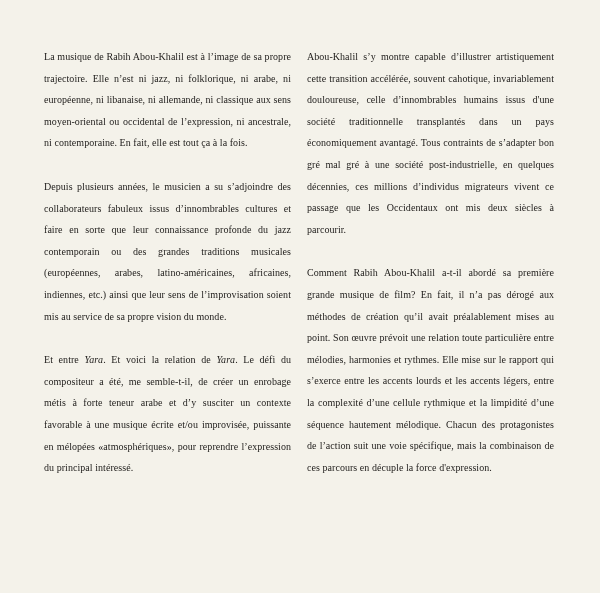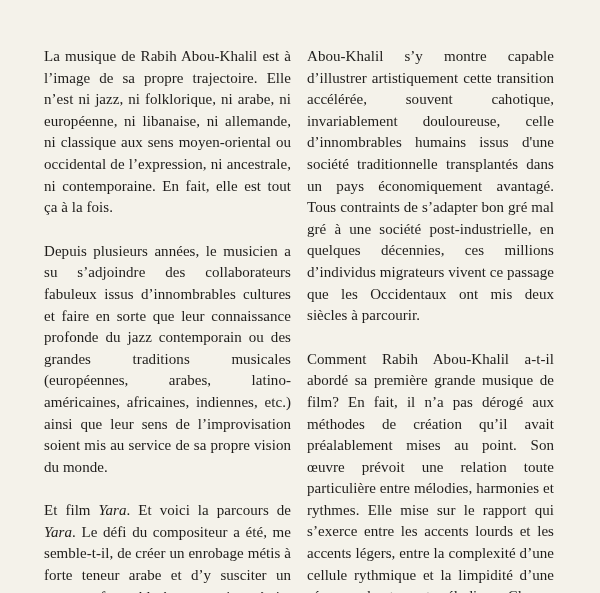--- a/index.html
+++ b/index.html
@@ -17,34 +17,34 @@
     }
     .column {
       position: absolute;
       top: 46px;
       width: 247px;
     }
     .col-left { left: 44px; }
     .col-right { left: 307px; }
     .para {
       margin: 0 0 22px 0;
-      font-size: 15px;
+      font-size: 10px;
       line-height: 21.6px;
       text-align: justify;
       hyphens: manual;
       letter-spacing: 0.05px;
     }
     .para em {
     }
   </style>
 </head>
 <body style="background: rgb(244, 242, 234); color: rgb(30, 28, 26);">
 
 <div class="column col-left">
   <p class="para">La musique de Rabih Abou-Khalil est à l’image de sa propre trajectoire. Elle n’est ni jazz, ni folklorique, ni arabe, ni européenne, ni libanaise, ni allemande, ni classique aux sens moyen-oriental ou occidental de l’expression, ni ancestrale, ni contemporaine. En fait, elle est tout ça à la fois.</p>
   <p class="para">Depuis plusieurs années, le musicien a su s’adjoindre des collaborateurs fabuleux issus d’innombrables cultures et faire en sorte que leur connaissance profonde du jazz contemporain ou des grandes traditions musicales (européennes, arabes, latino-américaines, africaines, indiennes, etc.) ainsi que leur sens de l’improvisation soient mis au service de sa propre vision du monde.</p>
-  <p class="para"><span>Et film </span><em>Yara</em><span>. Et voici la parcours de </span><em>Yara</em><span>. Le défi du compositeur a été, me semble-t-il, de créer un enrobage métis à forte teneur arabe et d’y susciter un contexte favorable à une musique écrite et/ou improvisée, puissante en mélopées «atmosphériques», pour reprendre l’expression du principal intéressé.</span></p>
+  <p class="para"><span>Et entre </span><em>Yara</em><span>. Et voici la relation de </span><em>Yara</em><span>. Le défi du compositeur a été, me semble-t-il, de créer un enrobage métis à forte teneur arabe et d’y susciter un contexte favorable à une musique écrite et/ou improvisée, puissante en mélopées «atmosphériques», pour reprendre l’expression du principal intéressé.</span></p>
 </div>
 
 <div class="column col-right">
   <p class="para">Abou-Khalil s’y montre capable d’illustrer artistiquement cette transition accélérée, souvent cahotique, invariablement douloureuse, celle d’innombrables humains issus d'une société traditionnelle transplantés dans un pays économiquement avantagé. Tous contraints de s’adapter bon gré mal gré à une société post-industrielle, en quelques décennies, ces millions d’individus migrateurs vivent ce passage que les Occidentaux ont mis deux siècles à parcourir.</p>
   <p class="para">Comment Rabih Abou-Khalil a-t-il abordé sa première grande musique de film? En fait, il n’a pas dérogé aux méthodes de création qu’il avait préalablement mises au point. Son œuvre prévoit une relation toute particulière entre mélodies, harmonies et rythmes. Elle mise sur le rapport qui s’exerce entre les accents lourds et les accents légers, entre la complexité d’une cellule rythmique et la limpidité d’une séquence hautement mélodique. Chacun des protagonistes de l’action suit une voie spécifique, mais la combinaison de ces parcours en décuple la force d'expression.</p>
 </div>
 
 </body></html>

